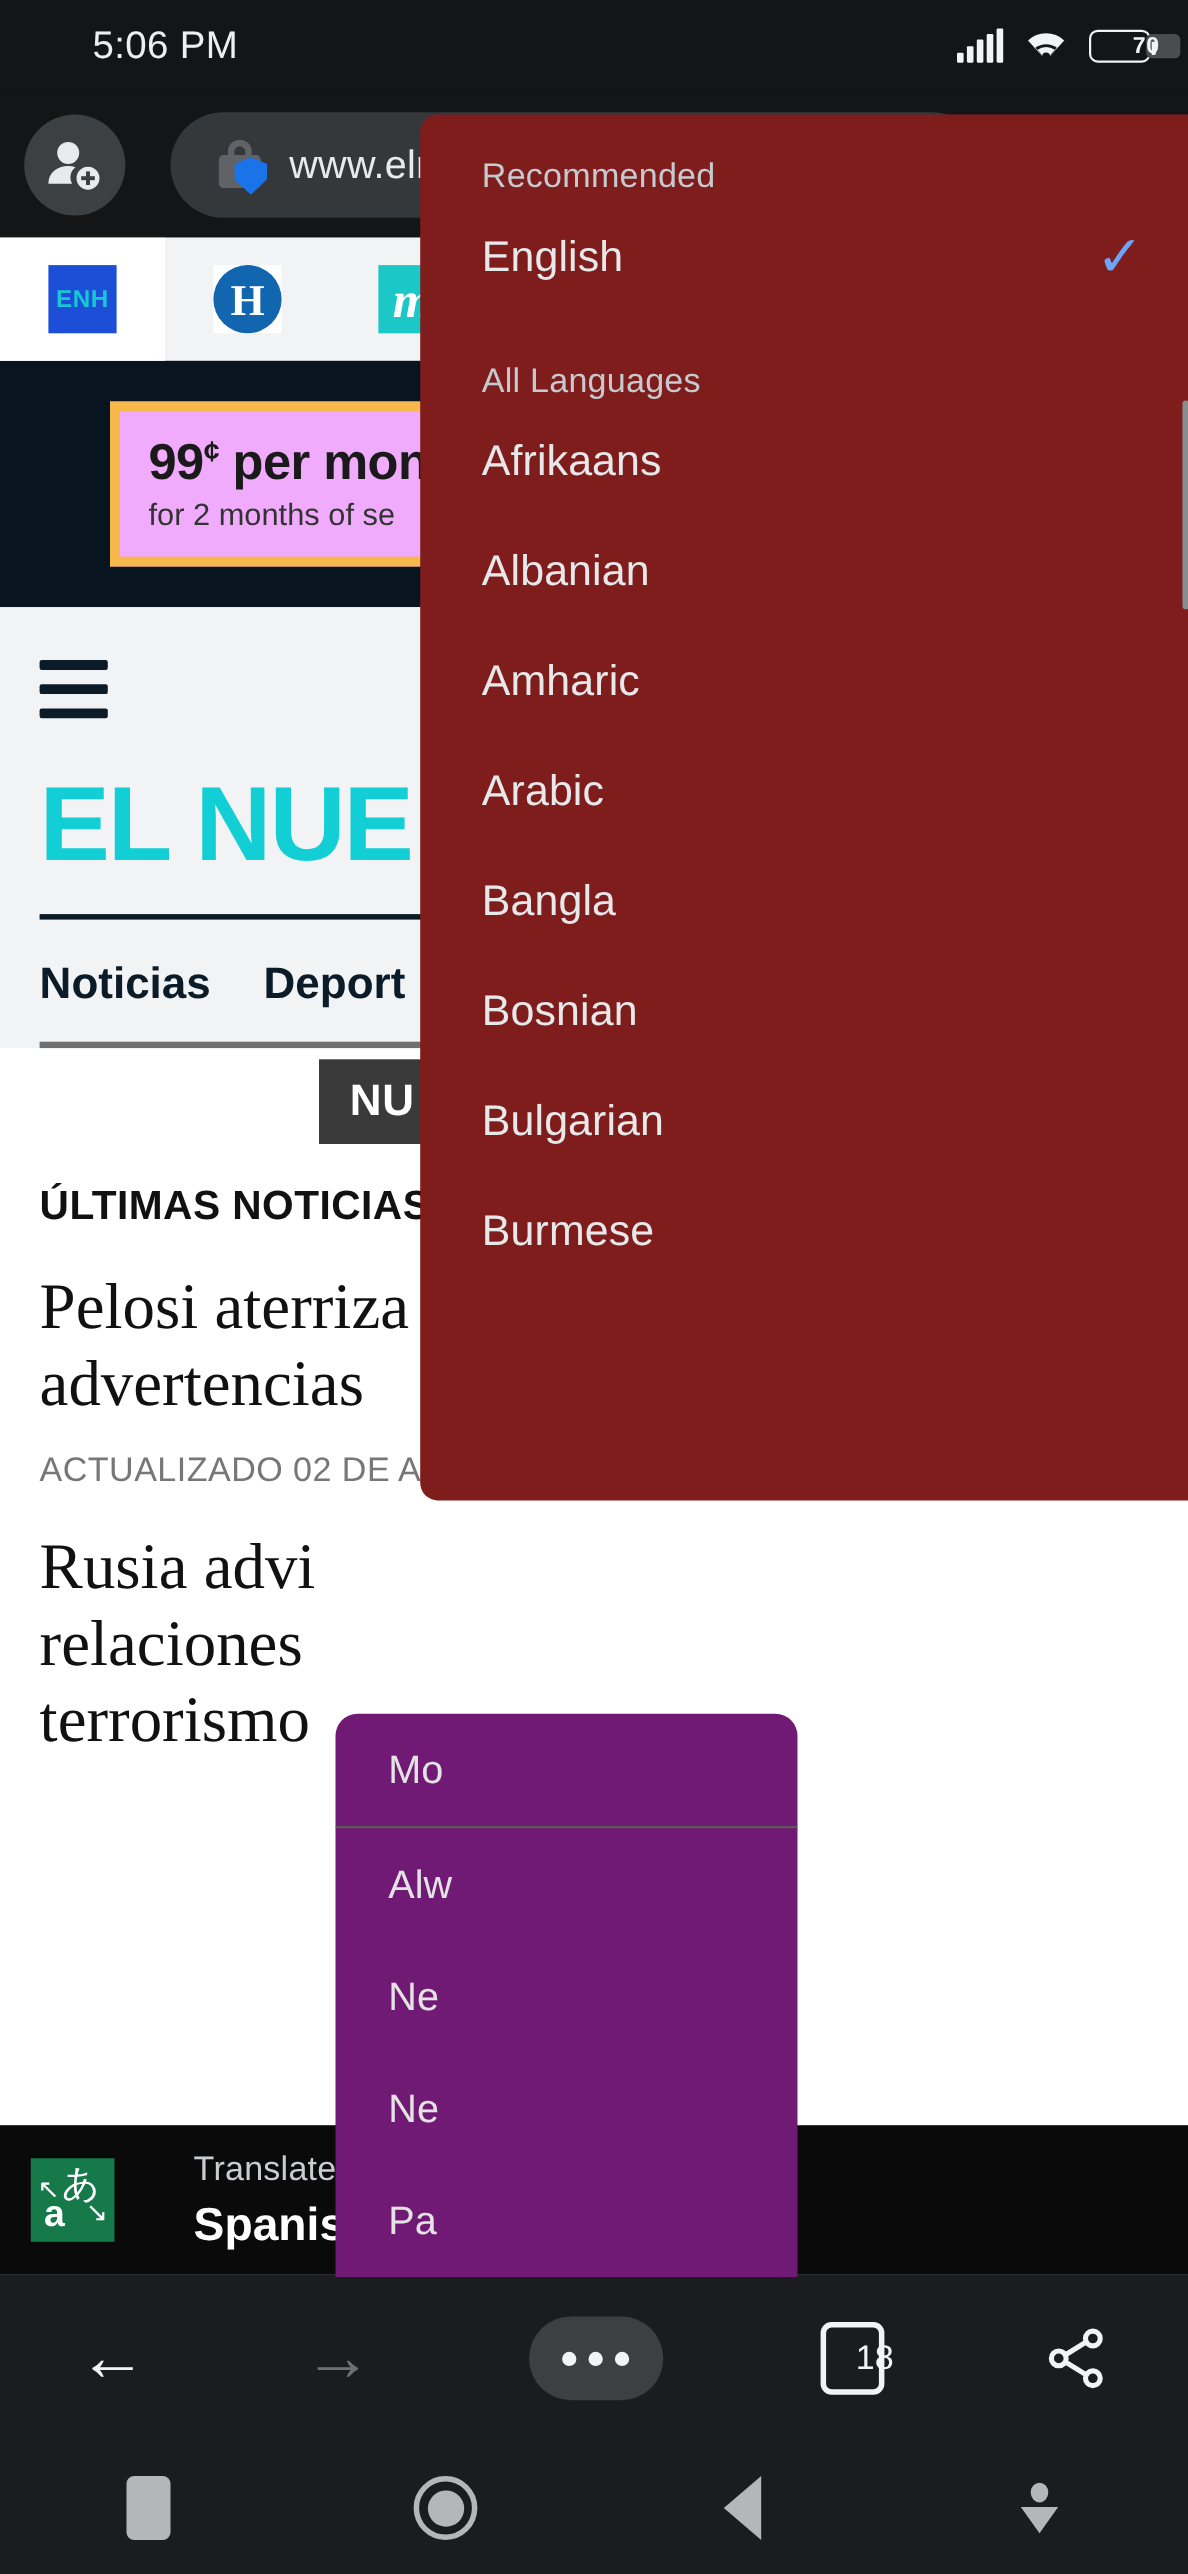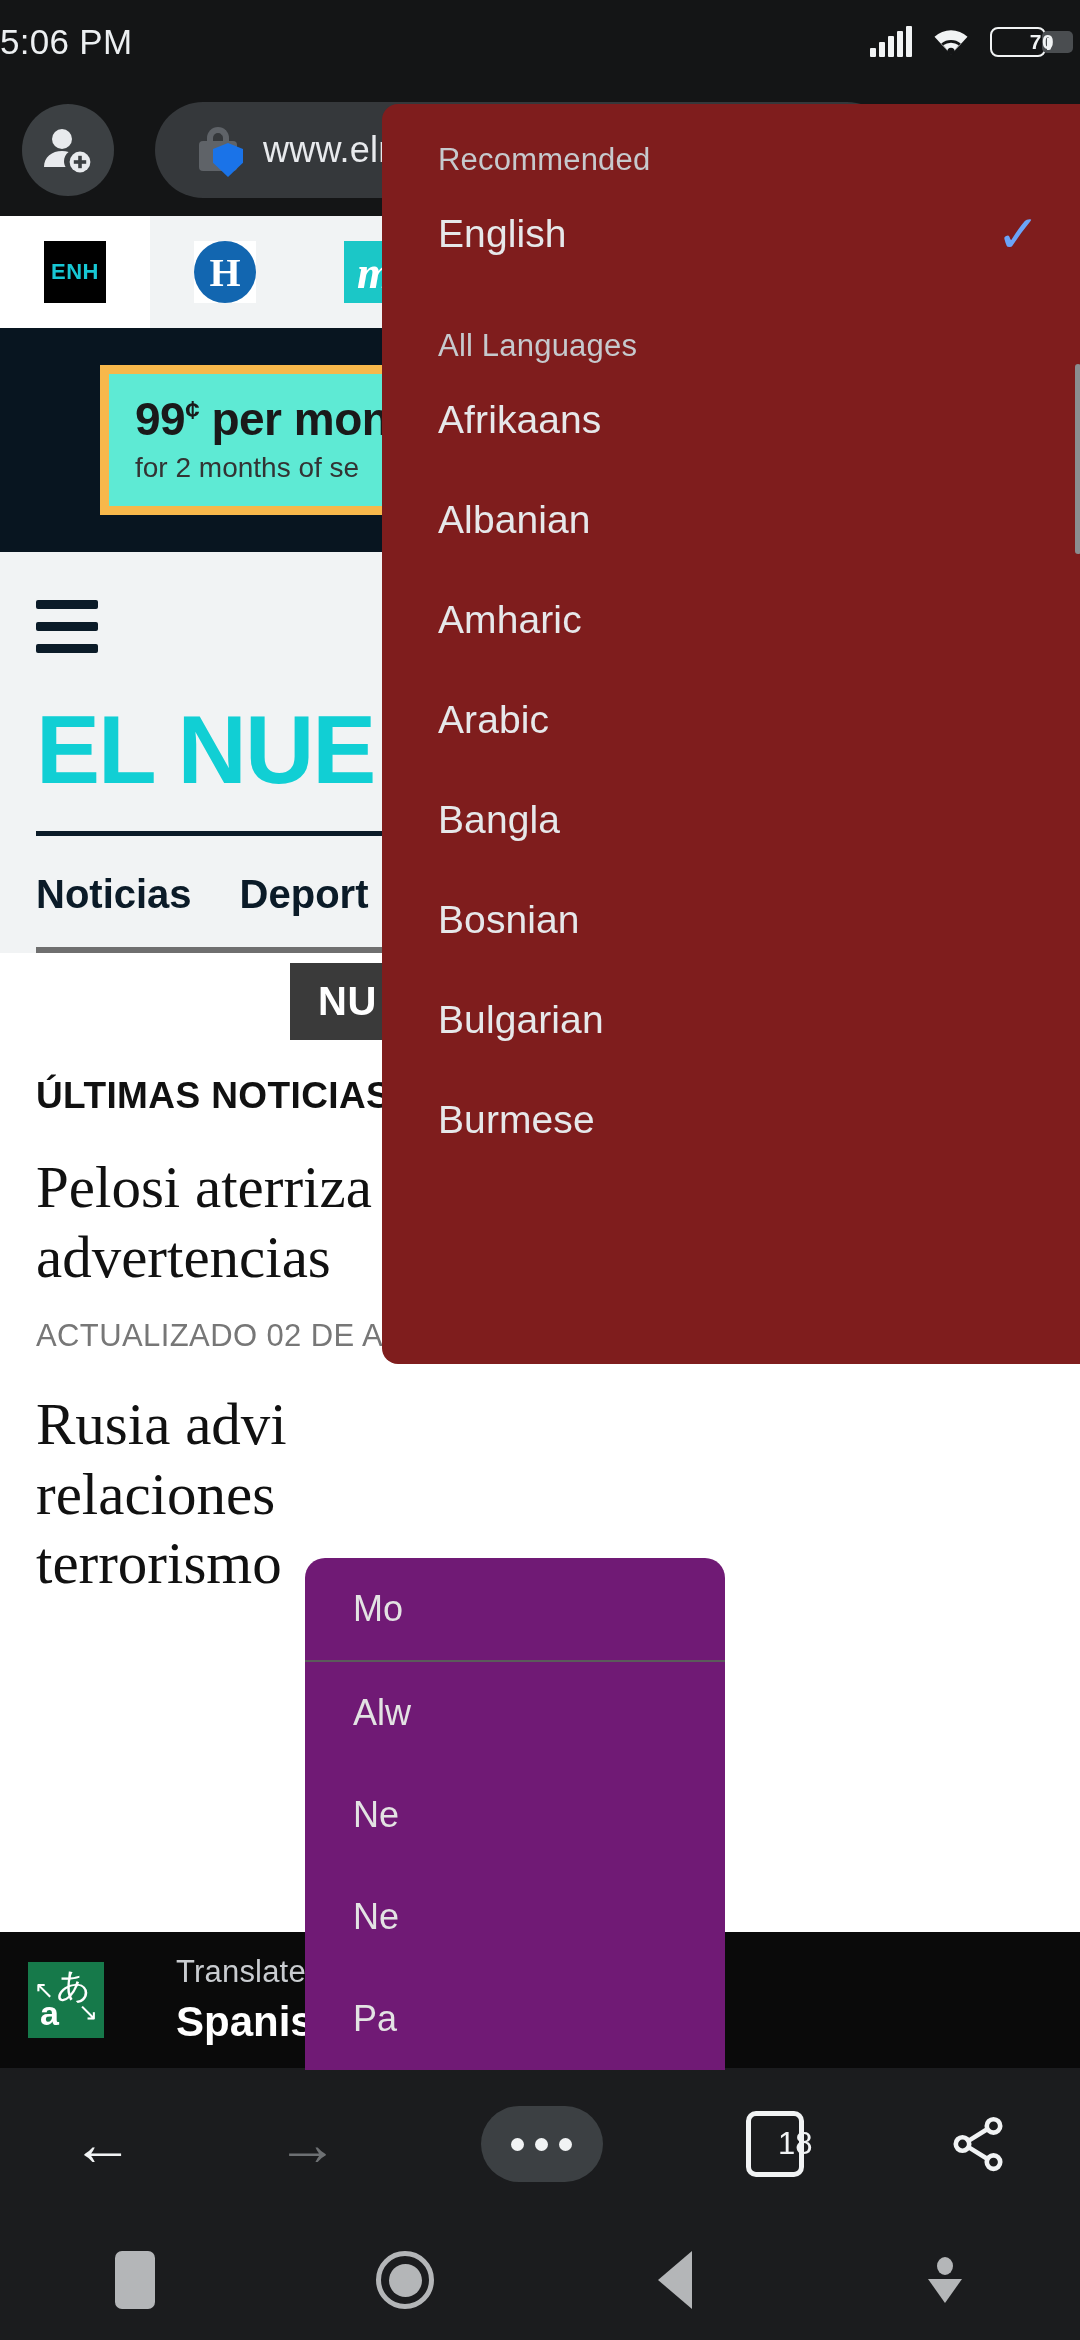--- a/index.html
+++ b/index.html
@@ -10,21 +10,21 @@
     overflow:hidden;
   }
   #screen { position:relative; width:1080px; height:2340px; background:#111214; overflow:hidden; }
 
   
   .statusbar {
     position:absolute; top:0; left:0; width:1080px; height:84px;
     background:#141516; display:flex; align-items:center;
     justify-content:space-between; padding:0 34px 0 0;
   }
-  .sb-clock { font-size:35px; color:#eceff1; letter-spacing:.3px; font-weight:400; }
+  .sb-clock { font-size:35px; color:#eceff1; letter-spacing:.3px; margin-left:84px; font-weight:400; }
   .sb-icons { display:flex; align-items:center; gap:20px; }
   .sig { display:flex; align-items:flex-end; gap:3px; height:30px; }
   .sig i { display:block; width:6px; background:#f1f3f4; border-radius:1px; }
   .sig i:nth-child(1){height:9px}.sig i:nth-child(2){height:15px}
   .sig i:nth-child(3){height:21px}.sig i:nth-child(4){height:26px}.sig i:nth-child(5){height:31px}
   .wifi { position:relative; width:38px; height:30px; }
   .batt {
     width:56px; height:30px; border:2.5px solid #f1f3f4; border-radius:8px;
     position:relative; display:flex; align-items:center; justify-content:center;
   }
@@ -53,30 +53,30 @@
   .omnitext { font-size:36px; color:#e8eaed; margin-left:22px; white-space:nowrap; letter-spacing:.2px; }
 
   
   .page { position:absolute; top:216px; left:0; width:1080px; height:1852px; background:#fff; overflow:hidden; }
 
   .shortcuts { height:112px; background:#f1f3f4; display:flex; align-items:center; }
   .sc-cell { width:150px; height:112px; display:flex; align-items:center; justify-content:center; }
   .sc-cell.light { background:#ffffff; }
   .tile { width:62px; height:62px; display:flex; align-items:center; justify-content:center;
     font-weight:800; }
-  .tile.enh { background:#000000; color:#17c7d4; font-size:22px; letter-spacing:.5px; }
+  .tile.enh { background:#1d4ed8; color:#17c7d4; font-size:22px; letter-spacing:.5px; }
   .tile.h { background:#ffffff; }
   .tile.h .circ { width:62px; height:62px; border-radius:50%; background:#1266b0;
     color:#fff; font-family:"Liberation Serif", serif; font-size:40px; font-weight:700;
     display:flex; align-items:center; justify-content:center; }
   .tile.m { background:#1bc7c7; color:#fff; font-family:"Liberation Serif", serif;
     font-size:46px; font-style:italic; }
 
   .promo { height:224px; background:#081520; display:flex; align-items:center; padding-left:100px; }
-  .promo-card { background:#5eead4; border:9px solid #f7b84b; padding:18px 26px 22px; min-width:420px; }
+  .promo-card { background:#f0abfc; border:9px solid #f7b84b; padding:18px 26px 22px; min-width:420px; }
   .promo-head { font-size:46px; font-weight:700; color:#1a1a1a; letter-spacing:-.5px; white-space:nowrap; }
   .promo-head sup { font-size:26px; }
   .promo-sub { font-size:28px; color:#333; margin-top:6px; white-space:nowrap; }
 
   .sitehead { background:#f1f3f4; padding:48px 0 0 36px; }
   .hamb { width:62px; }
   .hamb i { display:block; height:9px; background:#0b1b28; border-radius:2px; margin-bottom:13px; }
   .brand { font-size:96px; font-weight:800; color:#11cfd4; letter-spacing:-2px;
     margin-top:42px; white-space:nowrap; }
   .rule { height:5px; background:#0b1b28; margin:26px 40px 0 0; }

